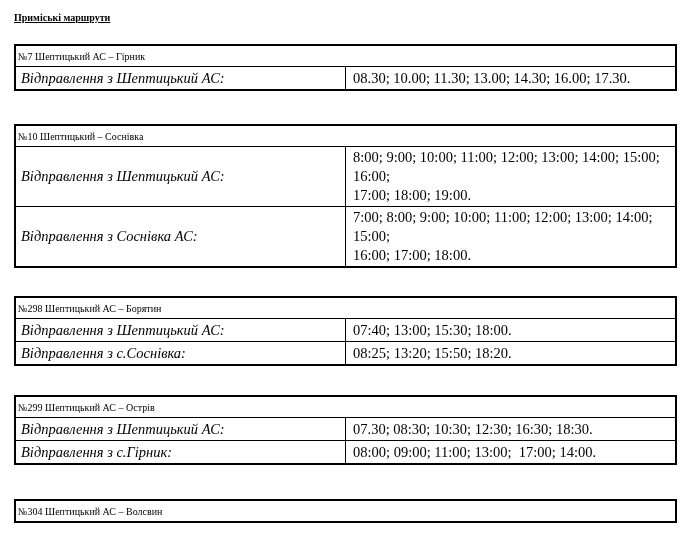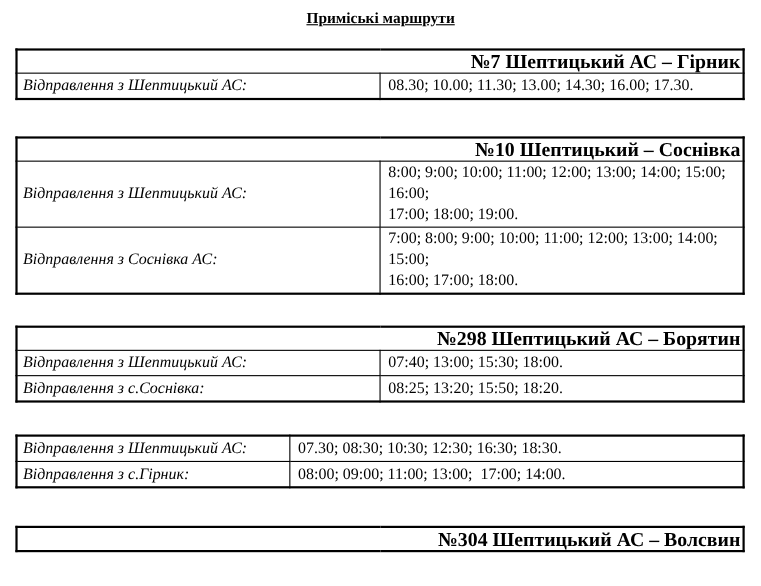--- a/index.html
+++ b/index.html
@@ -11,50 +11,50 @@
   }
   .doc {
     width: 692px;
     height: 533px;
     background: #ffffff;
     box-sizing: border-box;
     padding: 9px 14px 0 14px;
     overflow: hidden;
   }
   .doc-title {
-    font-size: 14px;
+    font-size: 10px;
     font-weight: bold;
     text-decoration: underline;
-    text-align: center;
+    text-align: left;
     margin: 0;
     line-height: 18px;
   }
   table.schedule {
     border-collapse: collapse;
     width: 663px;
     table-layout: fixed;
     border: 2px solid #000;
   }
   table.schedule td {
     border: 1px solid #000;
     vertical-align: middle;
   }
   td.hdr {
-    text-align: right;
-    font-weight: bold;
-    font-size: 18px;
+    text-align: left;
+    font-weight: normal;
+    font-size: 10px;
     height: 20px;
     padding: 0 2px;
     line-height: 19px;
   }
   td.lbl {
     font-style: italic;
     font-size: 14.5px;
     width: 234px;
-    padding: 1px 8px 1px 5px;
+    padding: 1px 22px 1px 5px;
     line-height: 19px;
     height: 20px;
   }
   td.tms {
     font-size: 14.5px;
     padding: 1px 2px 1px 7px;
     line-height: 19px;
     height: 20px;
     white-space: pre-wrap;
   }
@@ -112,20 +112,23 @@
     </tr>
     <tr>
       <td class="lbl">Відправлення з с.Соснівка:</td>
       <td class="tms">08:25; 13:20; 15:50; 18:20.</td>
     </tr>
   </tbody>
     </table>
 
   <table class="schedule t4">
     <tbody>
+        <tr>
+      <td class="hdr" colspan="2">№299 Шептицький АС – Острів</td>
+    </tr>
     <tr>
       <td class="lbl">Відправлення з Шептицький АС:</td>
       <td class="tms">07.30; 08:30; 10:30; 12:30; 16:30; 18:30.</td>
     </tr>
     <tr>
       <td class="lbl">Відправлення з с.Гірник:</td>
       <td class="tms">08:00; 09:00; 11:00; 13:00;  17:00; 14:00.</td>
     </tr>
   </tbody>
     </table>

